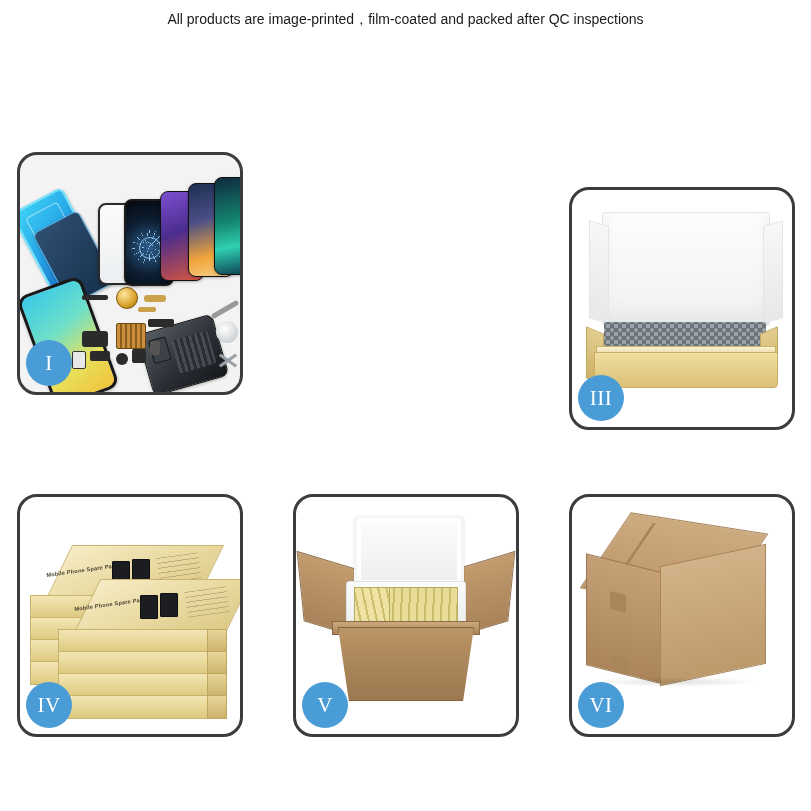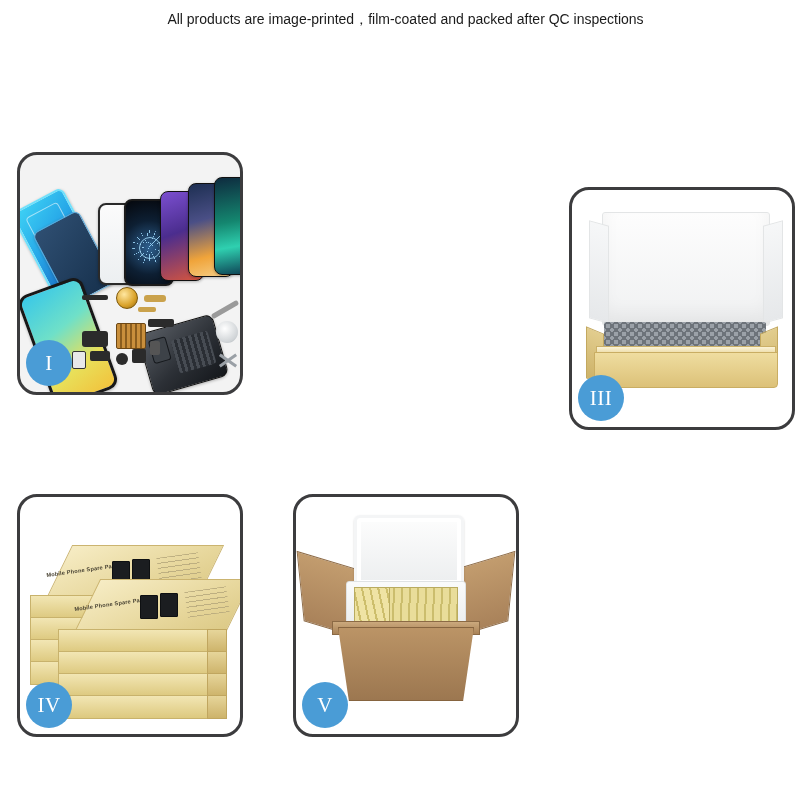--- a/index.html
+++ b/index.html
@@ -422,15 +422,27 @@
         <div class="v-foamlid"></div>
         <div class="v-foambody"></div>
         <div class="v-content"></div>
         <div class="v-content2"></div>
         <div class="v-rim"></div>
         <div class="v-front"></div>
       </div>
       <div class="badge">V</div>
     </div>
 
+    <div class="panel p6">
+      <div class="stage">
+        <div class="c-top"></div>
+        <div class="c-topseam"></div>
+        <div class="c-left"></div>
+        <div class="c-right"></div>
+        <div class="c-tape c-tape1"></div>
+        <div class="c-tape c-tape2"></div>
+        <div class="c-shadow"></div>
+      </div>
+      <div class="badge">VI</div>
+    </div>
 
   </div>
 </div>
 
 </body></html>

